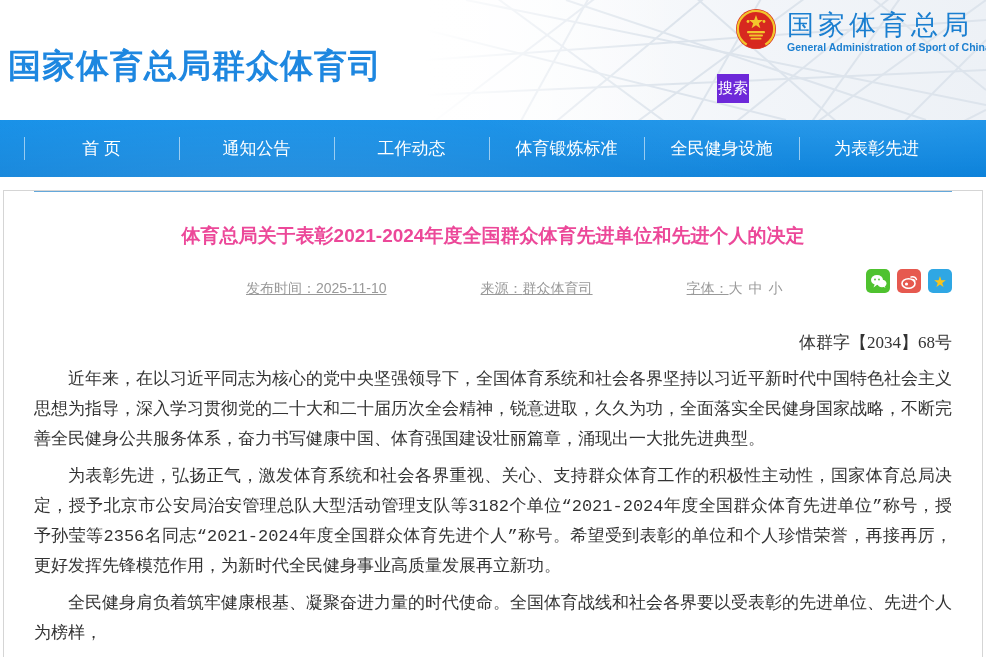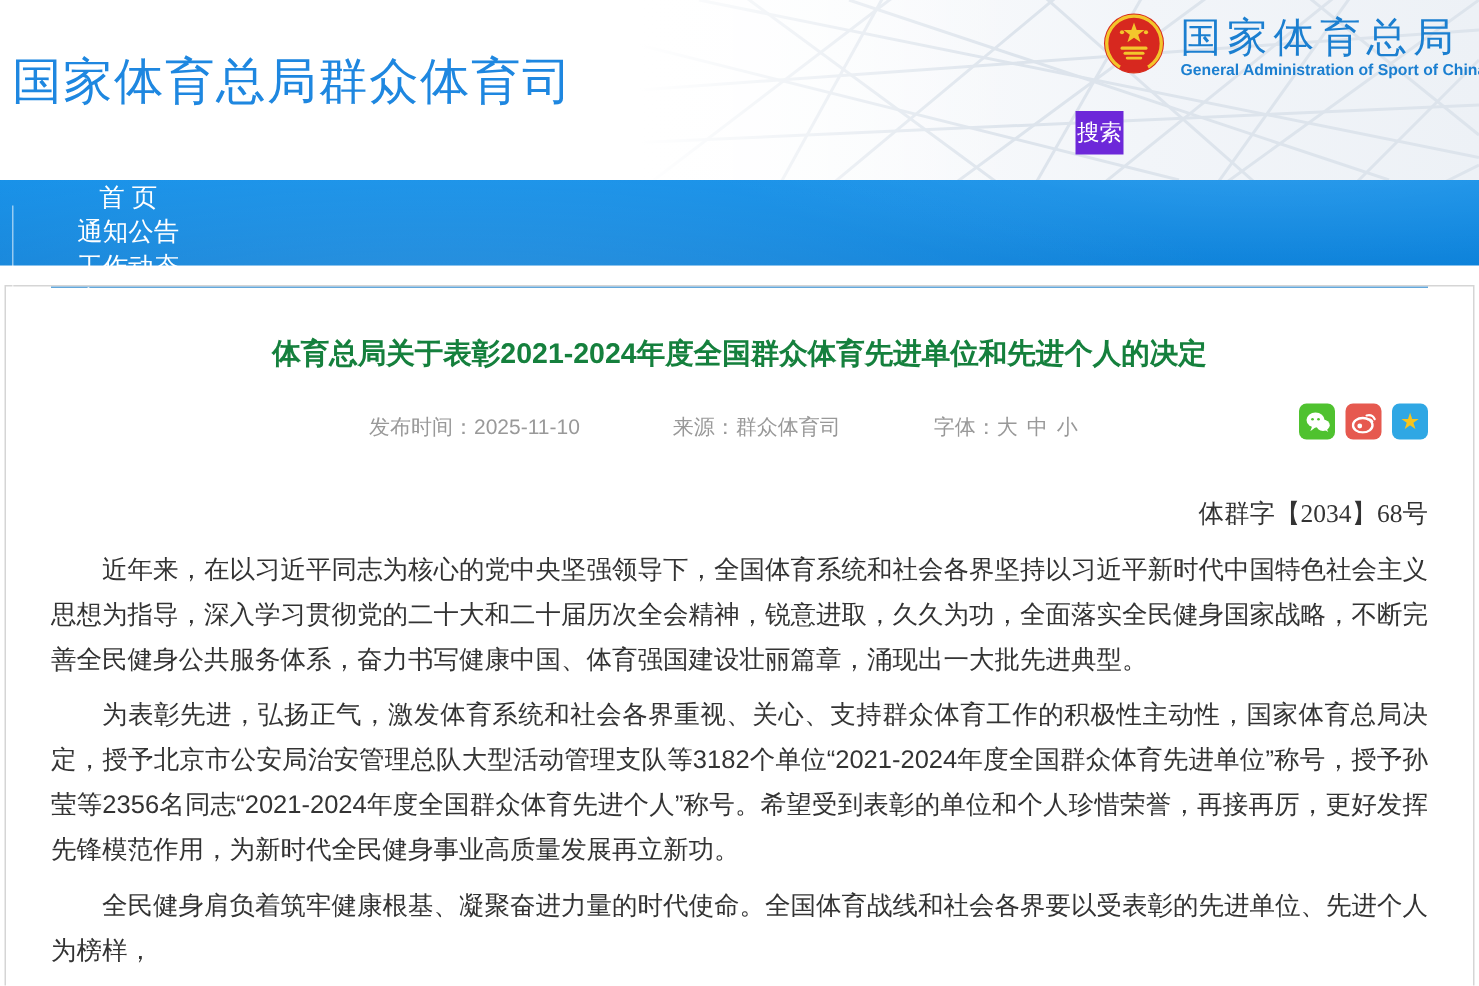--- a/index.html
+++ b/index.html
@@ -22,22 +22,22 @@
     position: absolute; top: 0; right: 0;
     width: 560px; height: 120px;
     background: linear-gradient(to right, #ffffff 0%, #f2f5f9 60%, #edf1f6 100%);
   }
   .header-pattern svg { position: absolute; top: 0; left: 0; }
   .header-pattern .fade {
     position: absolute; inset: 0;
     background: linear-gradient(to right, #ffffff 0%, rgba(255,255,255,0) 45%);
   }
   .site-title {
-    position: absolute; left: 8px; top: 32px;
-    font-size: 33px; font-weight: normal;
+    position: absolute; left: 8px; top: 44px;
+    font-size: 33px; font-weight: bold;
     color: #1e87e0; letter-spacing: 1px;
     white-space: nowrap;
   }
   .logo-group {
     position: absolute; top: 8px; left: 733px;
     display: flex; align-items: center; gap: 8px;
   }
   .emblem { width: 46px; height: 46px; display: block; }
   .logo-text .org-cn {
     font-size: 27px; color: #1b7fd0; letter-spacing: 4px;
@@ -67,22 +67,21 @@
   }
 
   
   .nav {
     height: 57px;
     background:
       radial-gradient(ellipse 900px 220px at 30% 160%, rgba(255,255,255,0.14), rgba(255,255,255,0) 60%),
       radial-gradient(ellipse 700px 180px at 85% -60%, rgba(255,255,255,0.12), rgba(255,255,255,0) 55%),
       linear-gradient(180deg, #1590e8 0%, #0d82da 100%);
     display: flex; align-items: stretch;
-    padding-left: 8px;
-    flex-direction: column;
+    padding-left: 24px;
   }
   .nav-item {
     width: 155px;
     display: flex; align-items: center; justify-content: center;
     color: #fff; font-size: 17px;
     text-decoration: none; cursor: pointer;
     position: relative;
   }
   .nav-item::before {
     content: ""; position: absolute; left: 0; top: 17px;
@@ -103,33 +102,34 @@
     font-size: 14px; color: #333;
   }
   .breadcrumb a { color: #333; text-decoration: none; cursor: pointer; }
   .breadcrumb .sep { margin: 0 6px; color: #333; }
   .bc-divider { border-top: 1px solid #64a8db; }
 
   .article-title {
     margin-top: 31px;
     text-align: center;
     font-size: 19px; font-weight: bold;
-    color: #15803d;
+    color: #ec4899;
   }
   .meta-row {
     margin-top: 23px;
     position: relative;
     height: 26px;
     font-size: 14px; color: #999;
   }
   .meta-items {
-    display: flex; gap: 62px;
+    display: flex; gap: 94px;
     margin-left: 212px;
-    align-items: center; height: 100%;
+    align-items: flex-end; height: 100%;
     white-space: nowrap;
+    text-decoration: underline;
   }
   .font-sizes { display: inline-flex; gap: 6px; }
   .font-sizes span { cursor: pointer; }
   .share {
     position: absolute; right: 0; top: -3px;
     display: flex; gap: 7px;
   }
   .share-icon {
     width: 24px; height: 24px; border-radius: 5px;
     display: flex; align-items: center; justify-content: center;
@@ -145,21 +145,21 @@
     text-align: right;
     font-size: 17px; color: #333;
     font-family: "Liberation Serif", serif;
   }
   .body-text { margin-top: 11px; }
   .body-text p {
     font-size: 17px; line-height: 30px;
     color: #333; text-align: justify;
     text-indent: 2em;
     margin-bottom: 7px;
-    font-family: Liberation Sans, sans-serif;
+    font-family: Liberation Mono, monospace;
   }
 </style>
 </head>
 <body>
 
 <div class="page">
 
   <header class="header">
     <div class="header-pattern">
       <svg width="560" height="120" viewBox="0 0 560 120" fill="none" xmlns="http://www.w3.org/2000/svg">

